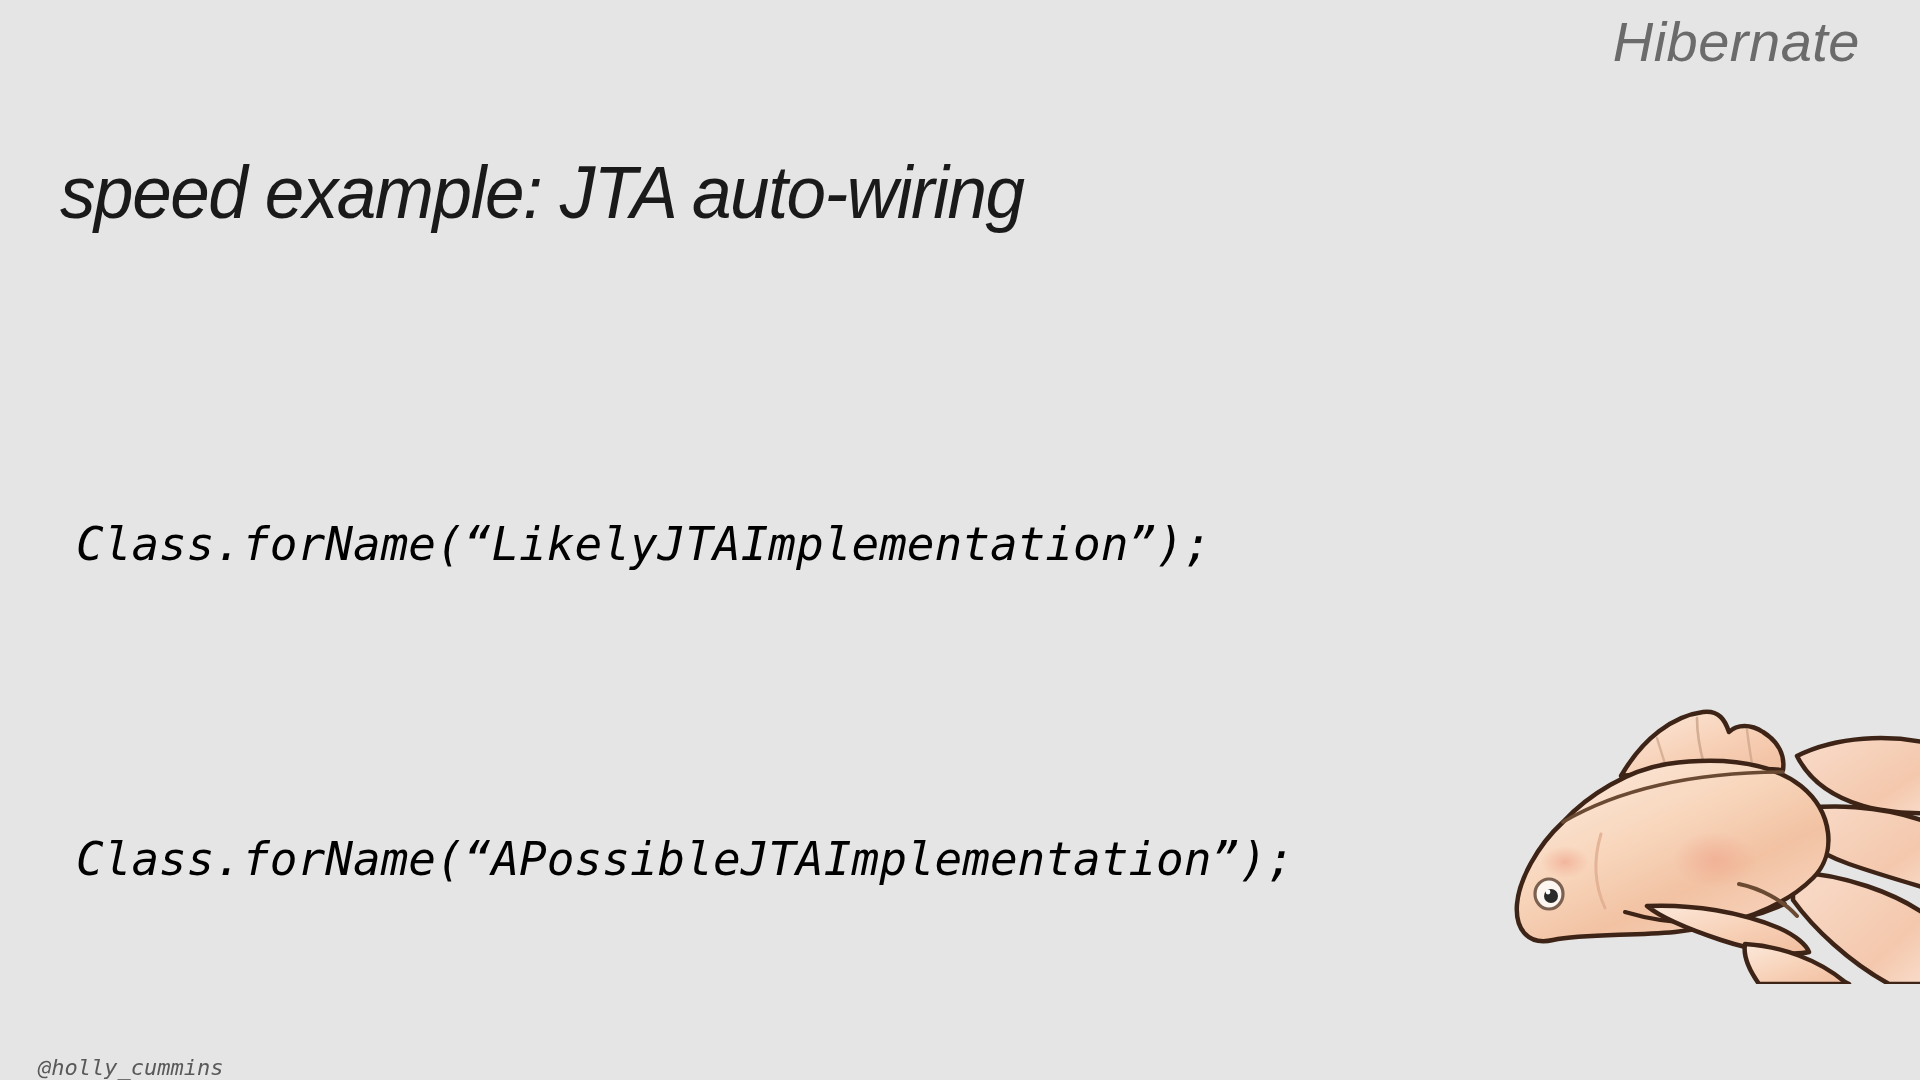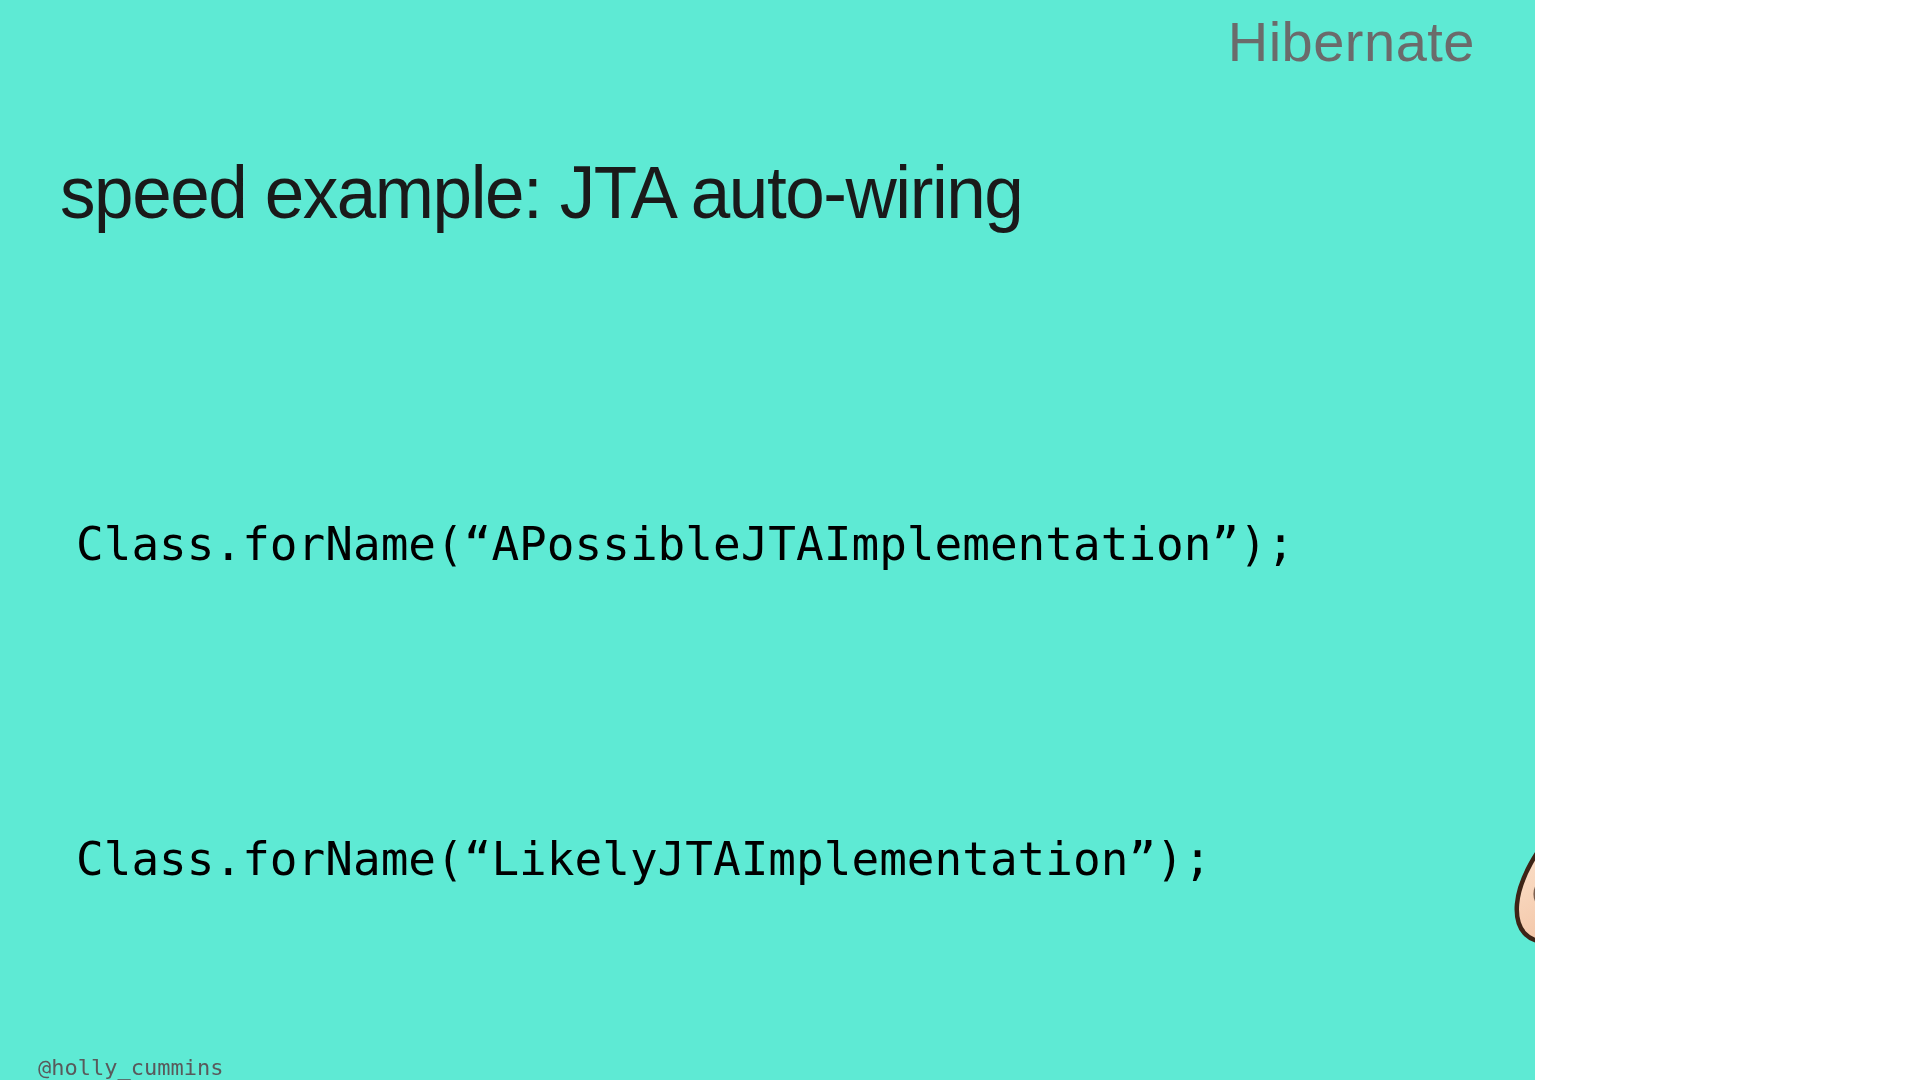--- a/index.html
+++ b/index.html
@@ -2,25 +2,26 @@
 <html><head>
 <meta charset="utf-8">
 <style>
   html, body {
     margin: 0;
     padding: 0;
     background: #ffffff;
   }
   #slide {
     position: relative;
-    width: 1535px;
+    width: 1920px;
     height: 1080px;
-    background: #5eead4;
+    background: #e5e5e5;
     overflow: hidden;
     font-family: "Liberation Sans", sans-serif;
+    font-style: italic;
   }
 
   
   #brand {
     position: absolute;
     right: 60px;
     top: 14px;
     font-family: "Liberation Sans", sans-serif;
     font-weight: 300;
     font-size: 56px;
@@ -90,22 +91,22 @@
 </head>
 <body>
 
 <div id="slide">
 
   <div id="brand">Hibernate</div>
 
   <h1 id="title">speed example: JTA auto-wiring</h1>
 
   <div id="code-block">
+    <span class="code-line">Class.forName(“LikelyJTAImplementation”);</span>
     <span class="code-line">Class.forName(“APossibleJTAImplementation”);</span>
-    <span class="code-line">Class.forName(“LikelyJTAImplementation”);</span>
     
     
     
     
     
     
   </div>
 
   <svg id="fish" viewBox="0 0 470 290">
     <defs>

